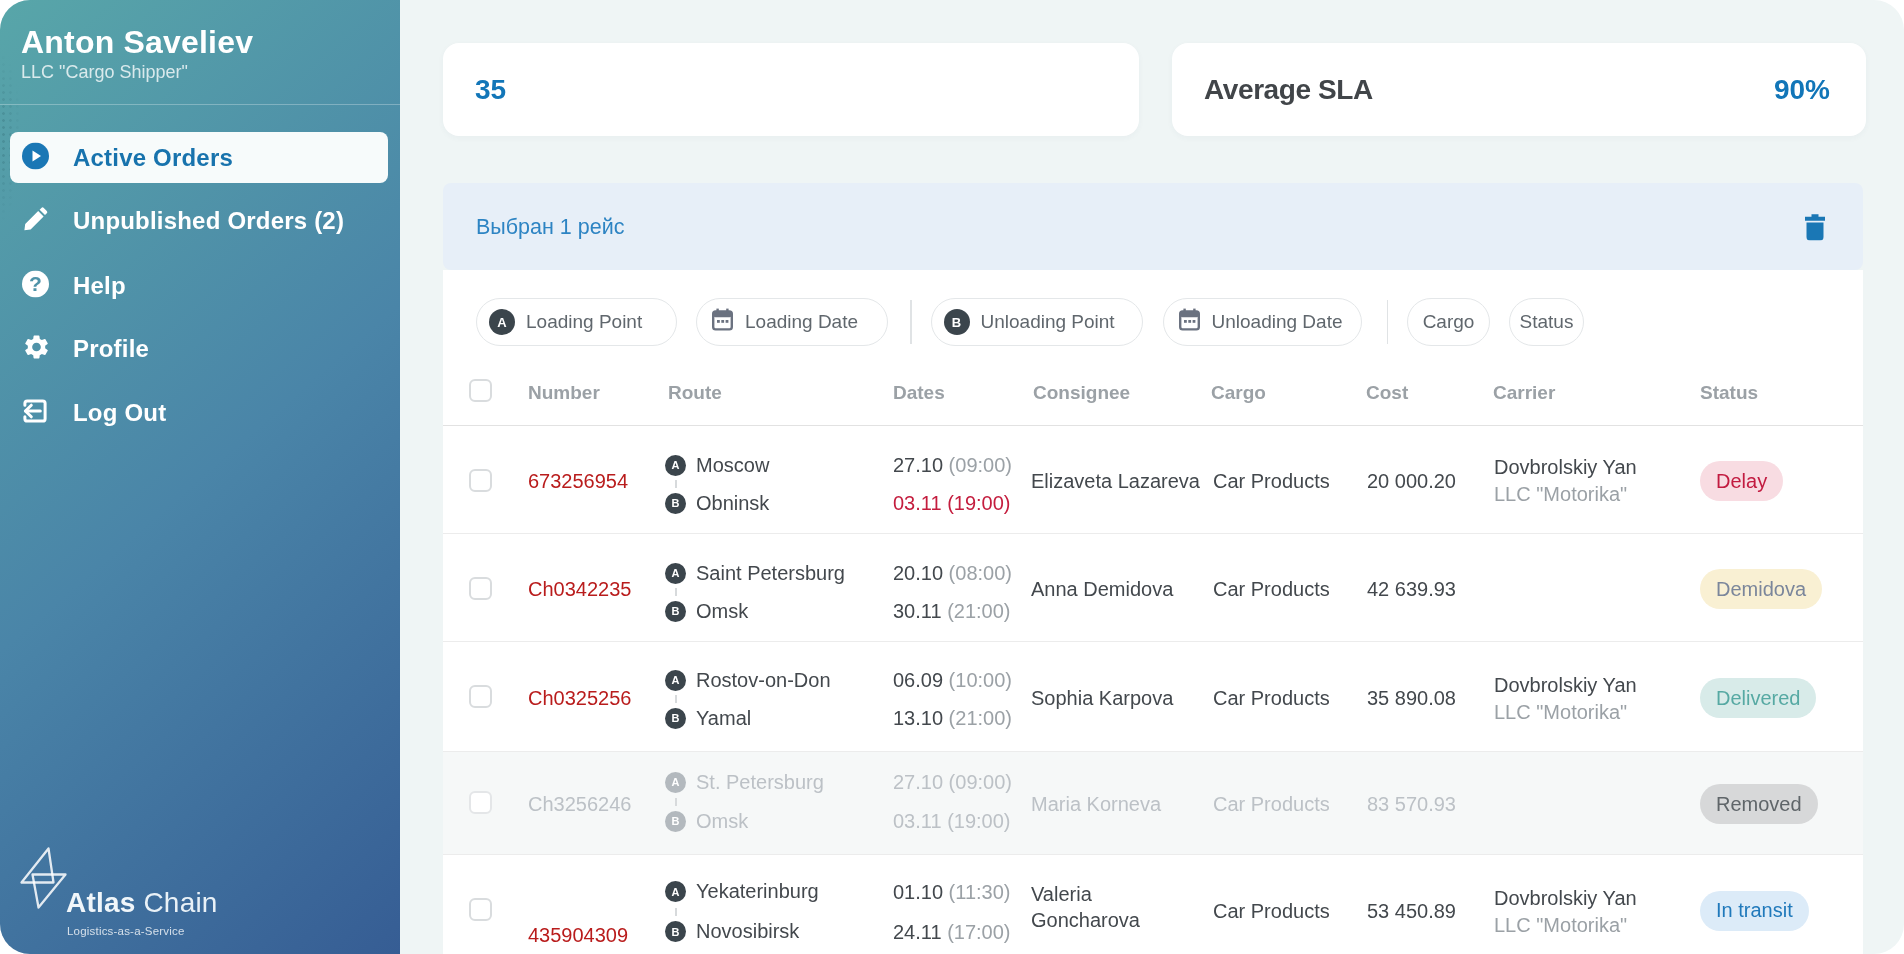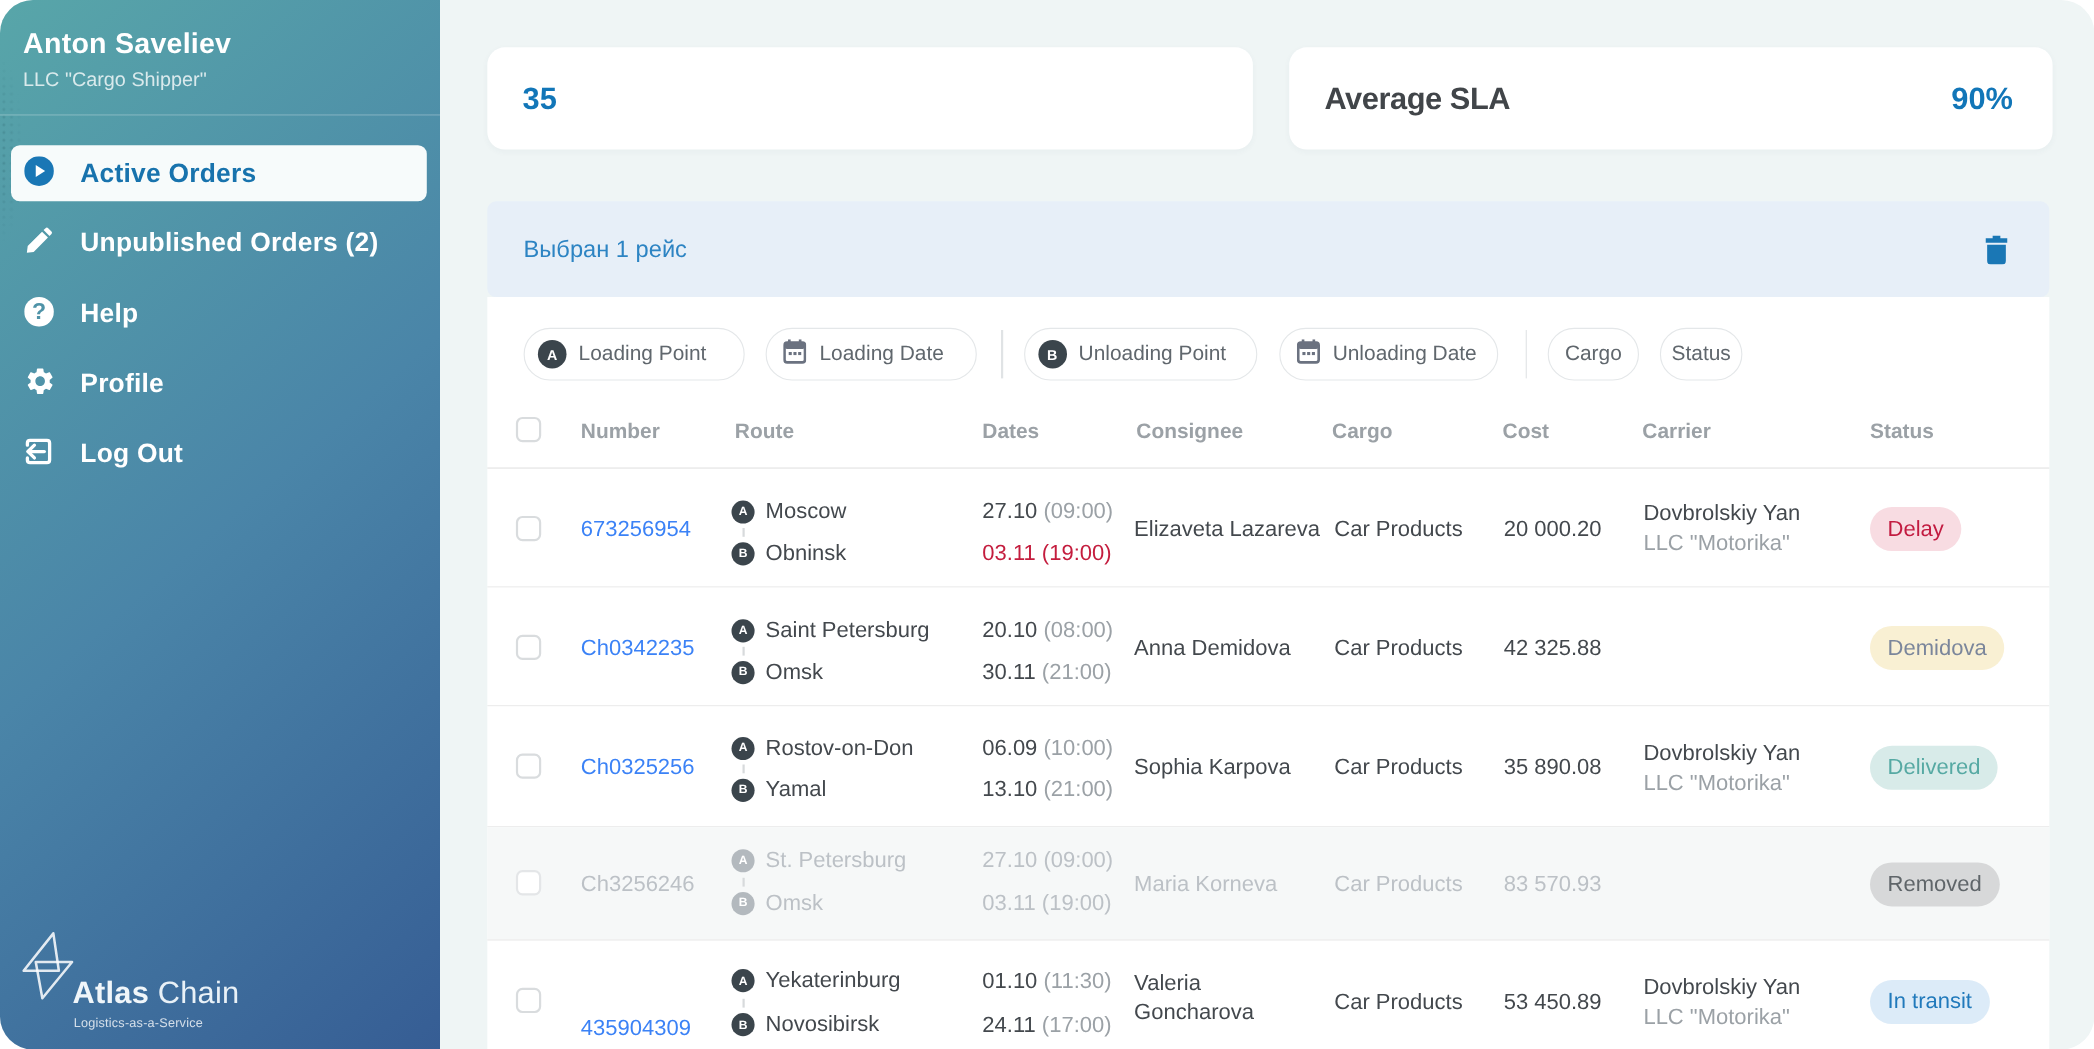--- a/index.html
+++ b/index.html
@@ -5,21 +5,21 @@
 * { margin:0; padding:0; box-sizing:border-box; }
 html,body { width:1904px; height:954px; background:#fff; font-family:"Liberation Sans", sans-serif; }
 .app { position:relative; width:1904px; height:954px; border-radius:30px; overflow:hidden; background:#eff5f5; }
 
 .side { position:absolute; left:0; top:0; width:400px; height:954px;
   background:linear-gradient(139deg,#58a6a9 0%,#4a85a8 50%,#365d94 100%); }
 .dots { position:absolute; left:0; top:40px; width:30px; height:215px; opacity:.5;
   background-image:radial-gradient(circle, rgba(25,70,80,.35) 1px, transparent 1.6px);
   background-size:7px 7px; -webkit-mask-image:radial-gradient(ellipse 100% 55% at 0% 45%, #000 20%, transparent 72%);
   mask-image:radial-gradient(ellipse 100% 55% at 0% 45%, #000 20%, transparent 72%); }
-.uname { position:absolute; left:21px; top:24px; font-size:26px; font-weight:bold; color:#fff; letter-spacing:.2px; }
+.uname { position:absolute; left:21px; top:24px; font-size:32px; font-weight:bold; color:#fff; letter-spacing:.2px; }
 .ucomp { position:absolute; left:21px; top:62px; font-size:18px; color:rgba(255,255,255,.78); }
 .sdiv { position:absolute; left:0; top:104px; width:400px; height:1px; background:rgba(255,255,255,.28); }
 .menu-active { position:absolute; left:10px; top:132px; width:378px; height:51px; background:#f7fbfb; border-radius:8px; }
 .mi { position:absolute; left:0; width:400px; height:30px; }
 .mi .ic { position:absolute; left:22px; top:50%; transform:translateY(-50%); }
 .mi .tx { position:absolute; left:73px; top:50%; transform:translateY(-50%); font-size:24px; font-weight:bold; color:#fff; letter-spacing:.2px; }
 .mi.act .tx { color:#1873ad; }
 
 .logo { position:absolute; left:18px; top:843px; }
 .logo-tx { position:absolute; left:66px; top:887px; font-size:28px; color:#e9f1f7; letter-spacing:.2px; }
@@ -42,21 +42,21 @@
 .chip .ab { width:26px; height:26px; border-radius:50%; background:#3b454c; color:#fff; font-size:13px; font-weight:bold;
   display:flex; align-items:center; justify-content:center; margin:0 11px 0 12px; }
 .chip .cal { margin:0 12px 0 15px; }
 .chip.noic { justify-content:center; padding:0; }
 .vsep { width:1.5px; height:44px; background:#e0e3e5; }
 
 .thead { position:absolute; left:0; top:76px; width:1420px; height:80px; border-bottom:1px solid #e2e2e2; }
 .thead .h { position:absolute; top:36px; font-size:19px; font-weight:bold; color:#9ba1a6; }
 .row { position:absolute; left:0; width:1420px; border-bottom:1px solid #ececec; }
 .cell { position:absolute; font-size:20px; color:#43484d; }
-.num { left:85px; color:#3b82f6; }
+.num { left:85px; color:#b91c1c; }
 .cb { position:absolute; left:26px; width:23px; height:23px; border:2px solid #d9dcde; border-radius:6px; background:#fff; }
 .rl { position:absolute; left:222px; height:36px; display:flex; align-items:center; }
 .rl .ab { width:21px; height:21px; border-radius:50%; background:#3b454c; color:#fff; font-size:11px; font-weight:bold;
   display:flex; align-items:center; justify-content:center; margin-right:10px; }
 .rdot { position:absolute; left:232px; width:2px; height:8px; background:#d7dadc; }
 .dt { position:absolute; left:450px; height:36px; line-height:36px; white-space:nowrap; color:#43484d; }
 .dt span { color:#9ba1a6; }
 .dt.red, .dt.red span { color:#c41d3e; }
 .consignee { left:588px; }
 .cargo { left:770px; }
@@ -206,21 +206,21 @@
     <div class="row" style="top:264px; height:108px;">
       <div class="cb" style="top:43px;"></div>
       <div class="cell num" style="top:44px;">Ch0342235</div>
       <div class="cell rl" style="top:21px;"><span class="ab">A</span>Saint Petersburg</div>
       <div class="rdot" style="top:54px;"></div>
       <div class="cell rl" style="top:59px;"><span class="ab">B</span>Omsk</div>
       <div class="cell dt" style="top:21px;">20.10 <span>(08:00)</span></div>
       <div class="cell dt" style="top:59px;">30.11 <span>(21:00)</span></div>
       <div class="cell consignee" style="top:44px;">Anna Demidova</div>
       <div class="cell cargo" style="top:44px;">Car Products</div>
-      <div class="cell cost" style="top:44px;">42 325.88</div>
+      <div class="cell cost" style="top:44px;">42 639.93</div>
       <div class="badge b-wait" style="top:35px;">Demidova</div>
     </div>
 
     <div class="row" style="top:372px; height:110px;">
       <div class="cb" style="top:43px;"></div>
       <div class="cell num" style="top:45px;">Ch0325256</div>
       <div class="cell rl" style="top:20px;"><span class="ab">A</span>Rostov-on-Don</div>
       <div class="rdot" style="top:53px;"></div>
       <div class="cell rl" style="top:58px;"><span class="ab">B</span>Yamal</div>
       <div class="cell dt" style="top:20px;">06.09 <span>(10:00)</span></div>

